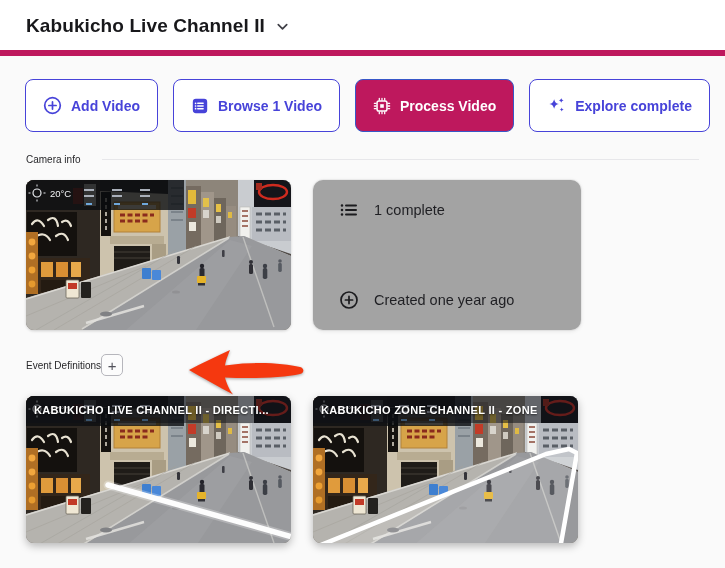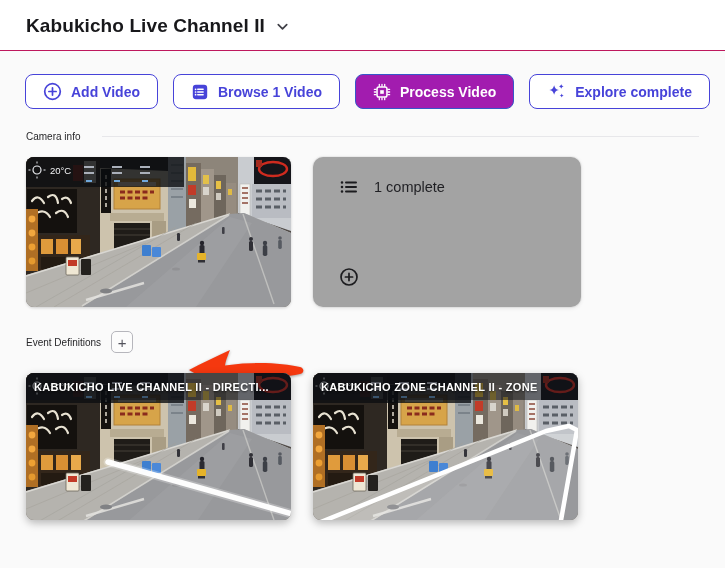--- a/index.html
+++ b/index.html
@@ -7,35 +7,35 @@
   body {
     width:725px; height:568px; overflow:hidden;
     background:#fafafa;
     font-family:"Liberation Sans", sans-serif;
     color:#18181b;
     -webkit-font-smoothing:antialiased;
   }
   .page { position:relative; width:725px; height:568px; }
 
   
-  .header { background:#fff; padding:15px 26px 13px; border-bottom:1px solid #be185d; }
+  .header { background:#fff; padding:15px 26px 13px; border-bottom:6px solid #be185d; }
   .title-row { display:flex; align-items:center; gap:10px; cursor:pointer; width:max-content; }
   .page-title { font-size:19px; font-weight:700; color:#18181b; letter-spacing:.1px; }
   .subtitle { font-size:13px; color:#71717a; margin-top:4px; }
 
   
   .toolbar { display:flex; gap:15px; padding:23px 24px 0 25px; }
   .btn {
     display:inline-flex; align-items:center; gap:9px;
-    height:35px; padding:12px 17px; border-radius:8px;
+    height:53px; padding:12px 17px; border-radius:8px;
     font-family:inherit; font-size:14px; font-weight:700;
     border:1.5px solid #4743d9; color:#4743d9; background:#fff; cursor:pointer;
     white-space:nowrap;
   }
-  .btn.primary { background:#a21caf; border-color:#3757c8; color:#fff; }
+  .btn.primary { background:#be185d; border-color:#3757c8; color:#fff; }
   .btn svg { flex:none; }
 
   
   .section-head { display:flex; align-items:center; margin:22px 26px 0; }
   .section-label { font-size:10px; color:#27272a; }
   .section-rule { flex:1; height:1px; background:#e7e7ea; margin-left:22px; }
 
   
   .camera-row { display:flex; gap:22px; margin:15px 26px 0; }
   .thumb {
@@ -48,21 +48,21 @@
   .info-card {
     width:268px; height:150px; background:#a3a3a3; border-radius:10px;
     box-shadow:0 1px 4px rgba(0,0,0,.10), 0 0 0 1px rgba(0,0,0,.04);
     padding:8px 0; display:flex; flex-direction:column; justify-content:space-between;
   }
   .stat-row { display:flex; align-items:center; gap:15px; padding:0 26px; height:44px; font-size:14.5px; color:#1f1f23; cursor:pointer; }
   .stat-row.highlight { background:#f4f4f5; }
   .stat-row svg { flex:none; }
 
   
-  .event-head { display:flex; align-items:center; gap:10px; margin:24px 26px 4px; }
+  .event-head { display:flex; align-items:center; gap:0; margin:24px 26px 4px; }
   .add-event-btn {
     width:22px; height:22px; border:1px solid #b6b6bc; border-radius:5px;
     background:#fcfcfc; color:#52525b; font-size:15px; line-height:19px;
     text-align:center; padding:0; cursor:pointer; font-family:inherit;
   }
   .annotation-arrow { position:absolute; left:188px; top:349px; width:124px; height:46px; pointer-events:none; }
   .annotation-arrow path { filter:drop-shadow(0 1.5px 1.5px rgba(0,0,0,.35)); }
 
   .event-row { display:flex; gap:22px; margin:20px 26px 0; }
   .event-thumb { height:147px; box-shadow:0 3px 9px rgba(0,0,0,.28); }
@@ -257,20 +257,21 @@
         </span>
         <span>1 complete</span>
       </div>
       <div class="stat-row">
         <span style="display:inline-flex;">
           <svg viewBox="0 0 20 20" width="20" height="20">
               <circle cx="10" cy="10" r="8" fill="none" stroke="#1c1c1f" stroke-width="1.7"></circle>
               <path d="M10 6.4v7.2M6.4 10h7.2" stroke="#1c1c1f" stroke-width="1.7" stroke-linecap="round"></path>
             </svg>
         </span>
+        <span>Created one year ago</span>
       </div>
     </div>
   </div>
 
   <div class="event-head">
     <span class="section-label">Event Definitions</span>
     <button class="add-event-btn">+</button>
   </div>
 
   <svg class="annotation-arrow" viewBox="0 0 124 46">

